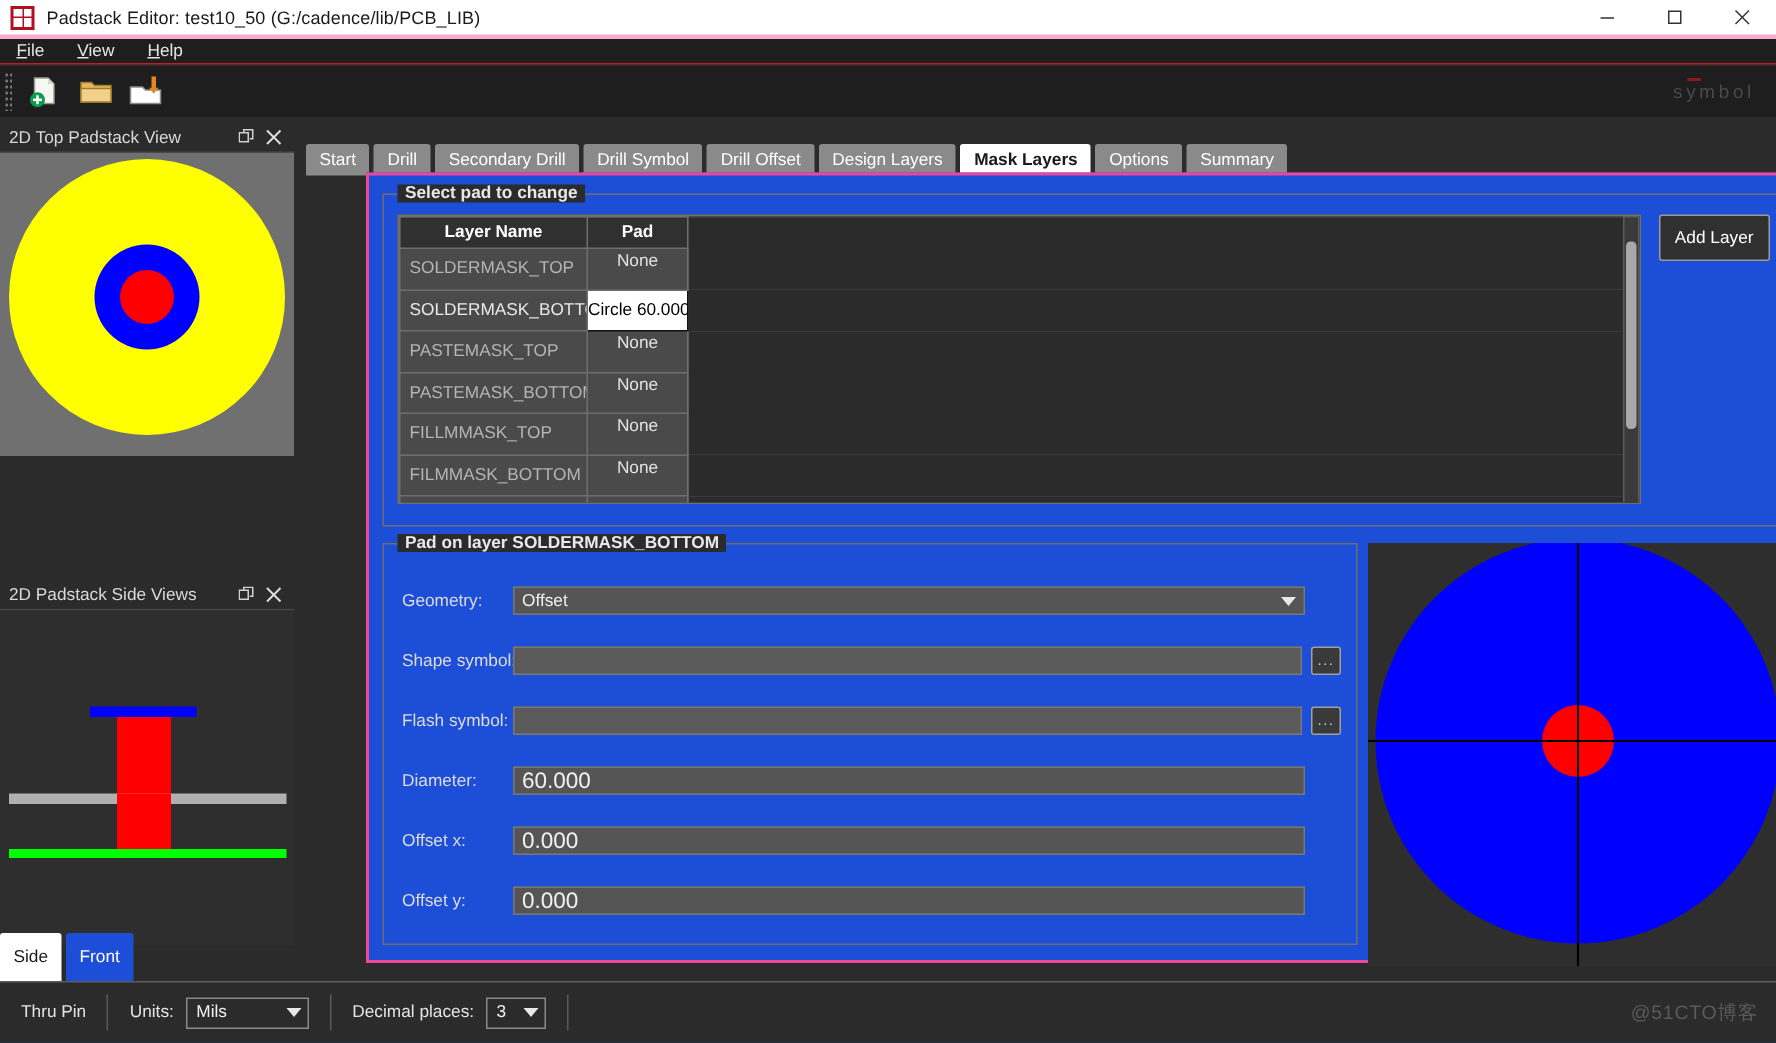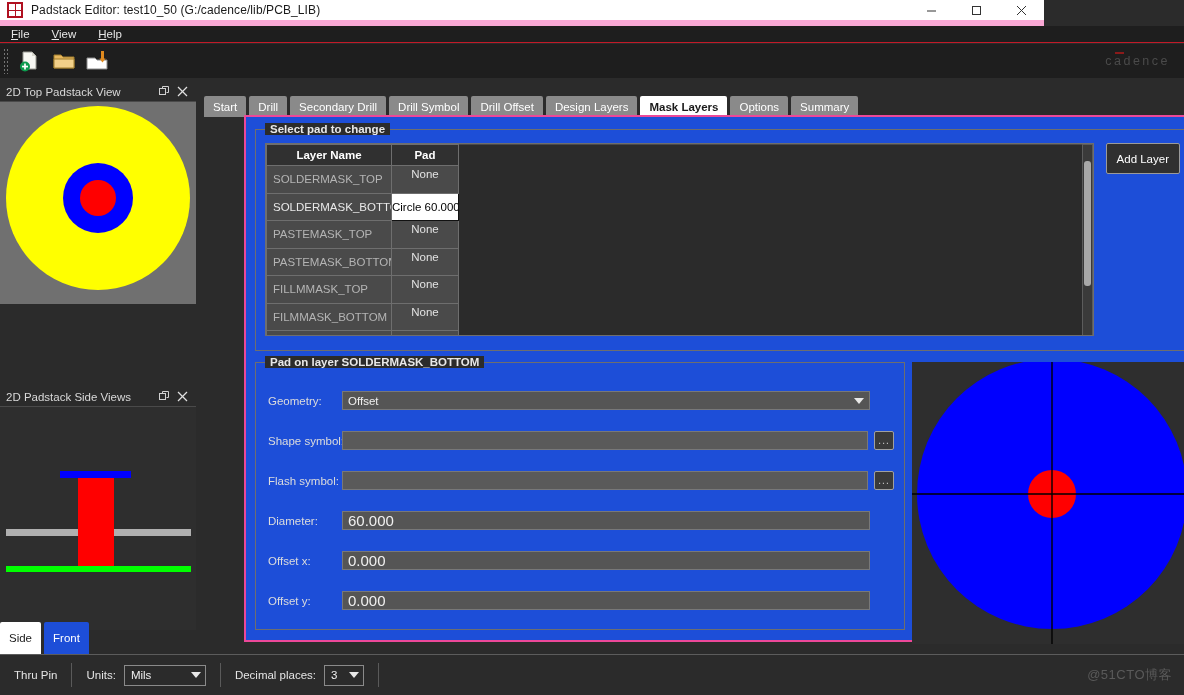--- a/index.html
+++ b/index.html
@@ -5,23 +5,23 @@
   * { box-sizing: border-box; margin: 0; padding: 0; }
   html, body {
     width: 1184px; height: 695px;
     font-family: "Liberation Sans", sans-serif;
     background: #2b2b2b; overflow: hidden;
   }
   #app { position: relative; width: 1184px; height: 695px; background: #2b2b2b; }
 
   
   .titlebar {
-    position: absolute; top: 0; left: 0; width: 1044px; height: 26px;
+    position: absolute; top: 0; left: 0; width: 1184px; height: 26px;
     background: #ffffff; display: flex; align-items: center;
-    border-bottom: 6px solid #f9a8d4;
+    border-bottom: 3px solid #f9a8d4;
   }
   .app-icon {
     width: 16px; height: 16px; margin-left: 7px; margin-right: 8px;
     background: #b01020; position: relative; flex: none;
     display: grid; grid-template-columns: 1fr 1fr; grid-template-rows: 1fr 1fr;
     gap: 1px; padding: 2px;
   }
   .app-icon span { background: #ffffff; display: block; }
   .title-text {
     font-size: 12px; color: #1a1a1a; white-space: nowrap;
@@ -265,21 +265,21 @@
         <path d="M2 10 h20 v9 h-20 z" fill="#f2d089" stroke="#a07c2c" stroke-width="1"></path>
       </svg>
     </div>
     <div class="tb-btn">
       <svg width="24" height="24" viewBox="0 0 24 24">
         <path d="M1 9 h8 l2 2 h10 v9 h-20 z" fill="#ffffff" stroke="#8a8a8a" stroke-width="1"></path>
         <rect x="15" y="2" width="3" height="9" fill="#e08a1e"></rect>
         <path d="M13.4 9.5 L16.5 13.5 L19.6 9.5 z" fill="#e08a1e"></path>
       </svg>
     </div>
-    <div class="cadence-logo">cadence</div>
+    <div class="cadence-logo">symbol</div>
   </div>
 
   <div class="dock">
 
     <div class="panel" style="top:0;height:222px;">
       <div class="panel-head">
         <div class="panel-title">2D Top Padstack View</div>
         <div class="panel-btns">
           <div class="pbtn">
             <svg width="11" height="11" viewBox="0 0 11 11">

